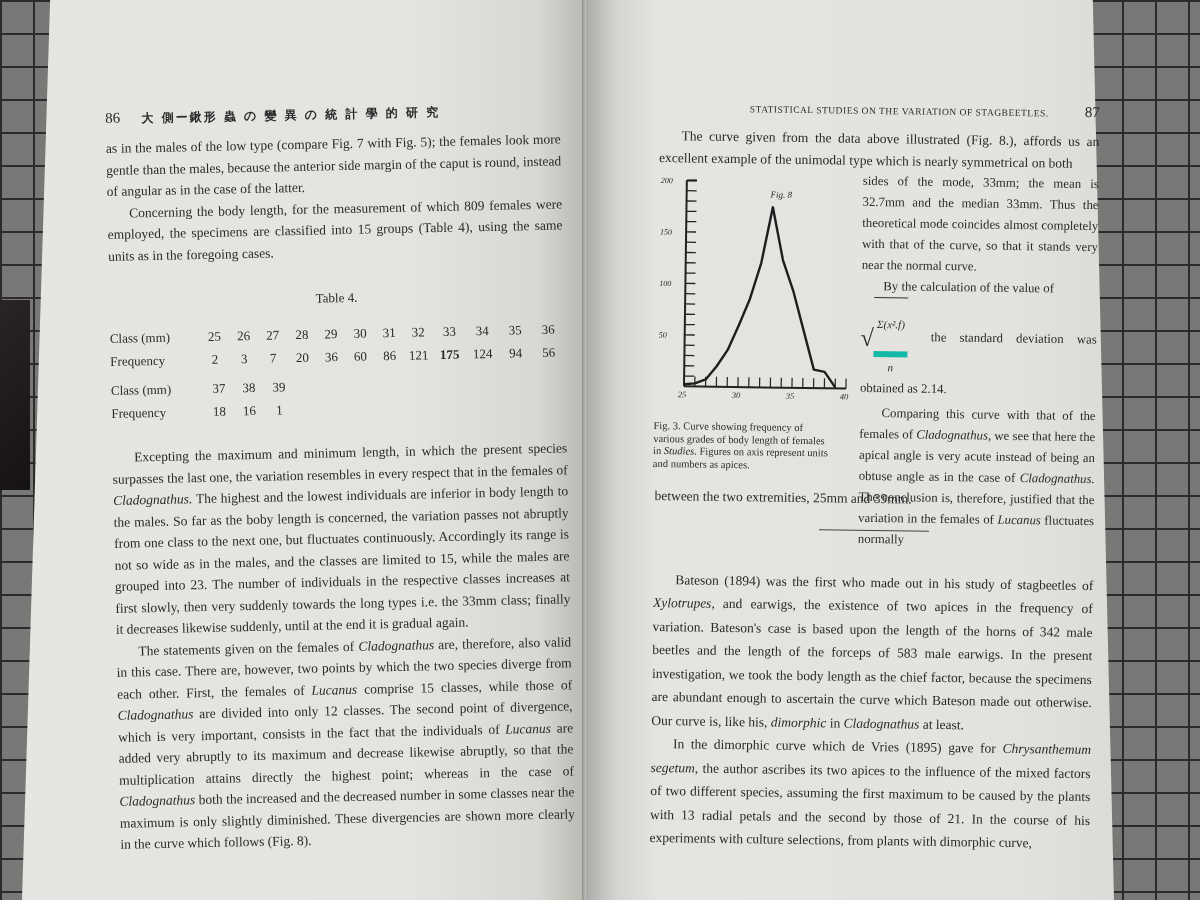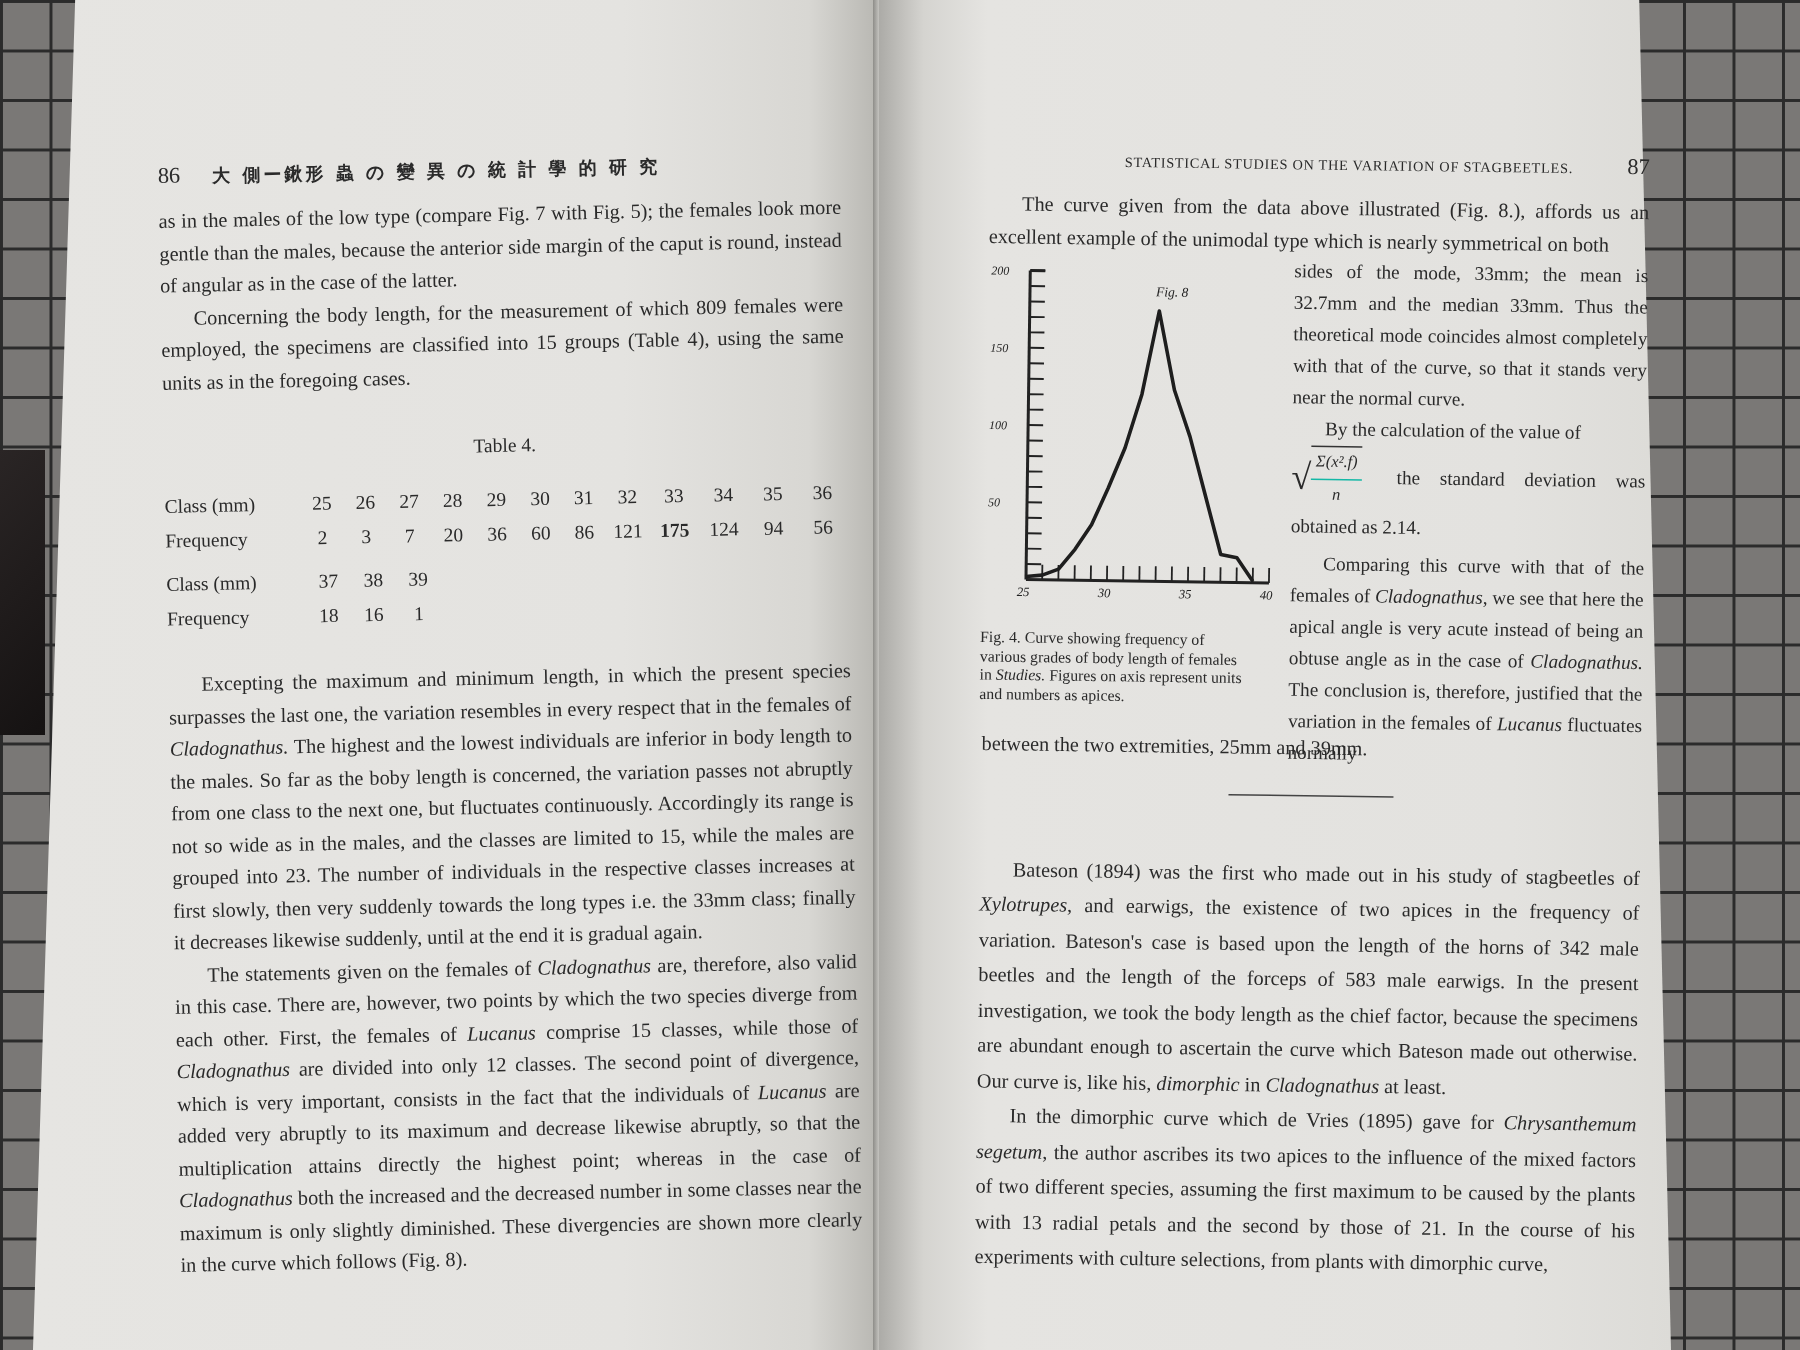--- a/index.html
+++ b/index.html
@@ -186,30 +186,30 @@
         <text x="2" y="118" font-size="8" font-style="italic" fill="#222" font-family="Liberation Serif, serif">100</text>
         <text x="2" y="66.5" font-size="8" font-style="italic" fill="#222" font-family="Liberation Serif, serif">150</text>
         <text x="2" y="15" font-size="8" font-style="italic" fill="#222" font-family="Liberation Serif, serif">200</text>
         <text x="22" y="229" font-size="8.5" font-style="italic" fill="#222" font-family="Liberation Serif, serif">25</text>
         <text x="76" y="229" font-size="8.5" font-style="italic" fill="#222" font-family="Liberation Serif, serif">30</text>
         <text x="130" y="229" font-size="8.5" font-style="italic" fill="#222" font-family="Liberation Serif, serif">35</text>
         <text x="184" y="229" font-size="8.5" font-style="italic" fill="#222" font-family="Liberation Serif, serif">40</text>
         <polyline points="28,215.94 38.8,214.91 49.6,210.79 60.4,197.4 71.2,180.92000000000002 82,156.2 92.8,129.42000000000002 103.6,93.37 114.4,37.75 125.2,90.28 136,121.18 146.8,160.32 157.6,199.46 168.4,201.52 179.2,216.97" fill="none" stroke="#1e1e1e" stroke-width="2.4" stroke-linejoin="round"></polyline>
         <text x="112" y="28" font-size="9" font-style="italic" fill="#222" font-family="Liberation Serif, serif">Fig. 8</text>
       </svg>
-    <div class="caption"><span>Fig. 4.  Curve showing frequency of various grades of body length of females in </span><i>Studies.</i><span> Figures on axis represent units and numbers as apices.</span></div>
+    <div class="caption"><span>Fig. 3.  Curve showing frequency of various grades of body length of females in </span><i>Studies.</i><span> Figures on axis represent units and numbers as apices.</span></div>
 
     <div class="side-text">
       <p class="body">sides of the mode, 33mm; the mean is 32.7mm and the median 33mm. Thus the theoretical mode coincides almost completely with that of the curve, so that it stands very near the normal curve.</p>
       <p class="body indent">By the calculation of the value of</p>
       <p class="body">
         <span class="formula">
           <span class="radic">√</span>
           <span style="display:inline-flex;flex-direction:column;align-items:center;border-top:1px solid #333;">
-            <span class="num" style="border-bottom:1px solid #14b8a6;padding:0 3px;font-style:italic;">Σ(x².f)</span>
+            <span class="num" style="border-bottom:6px solid #14b8a6;padding:16px 3px;font-style:italic;">Σ(x².f)</span>
             <span style="font-style:italic;">n</span>
           </span>
         </span>
         <span>the standard deviation was obtained as 2.14.</span>
       </p>
       <p class="body indent" style="margin-top:4px"><span>Comparing this curve with that of the females of </span><i>Cladognathus</i><span>, we see that here the apical angle is very acute instead of being an obtuse angle as in the case of </span><i>Cladognathus.</i><span> The conclusion is, therefore, justified that the variation in the females of </span><i>Lucanus</i><span> fluctuates normally</span></p>
     </div>
   </div>
 
   <p class="body" style="margin-top:62px">between the two extremities, 25mm and 39mm.</p>

